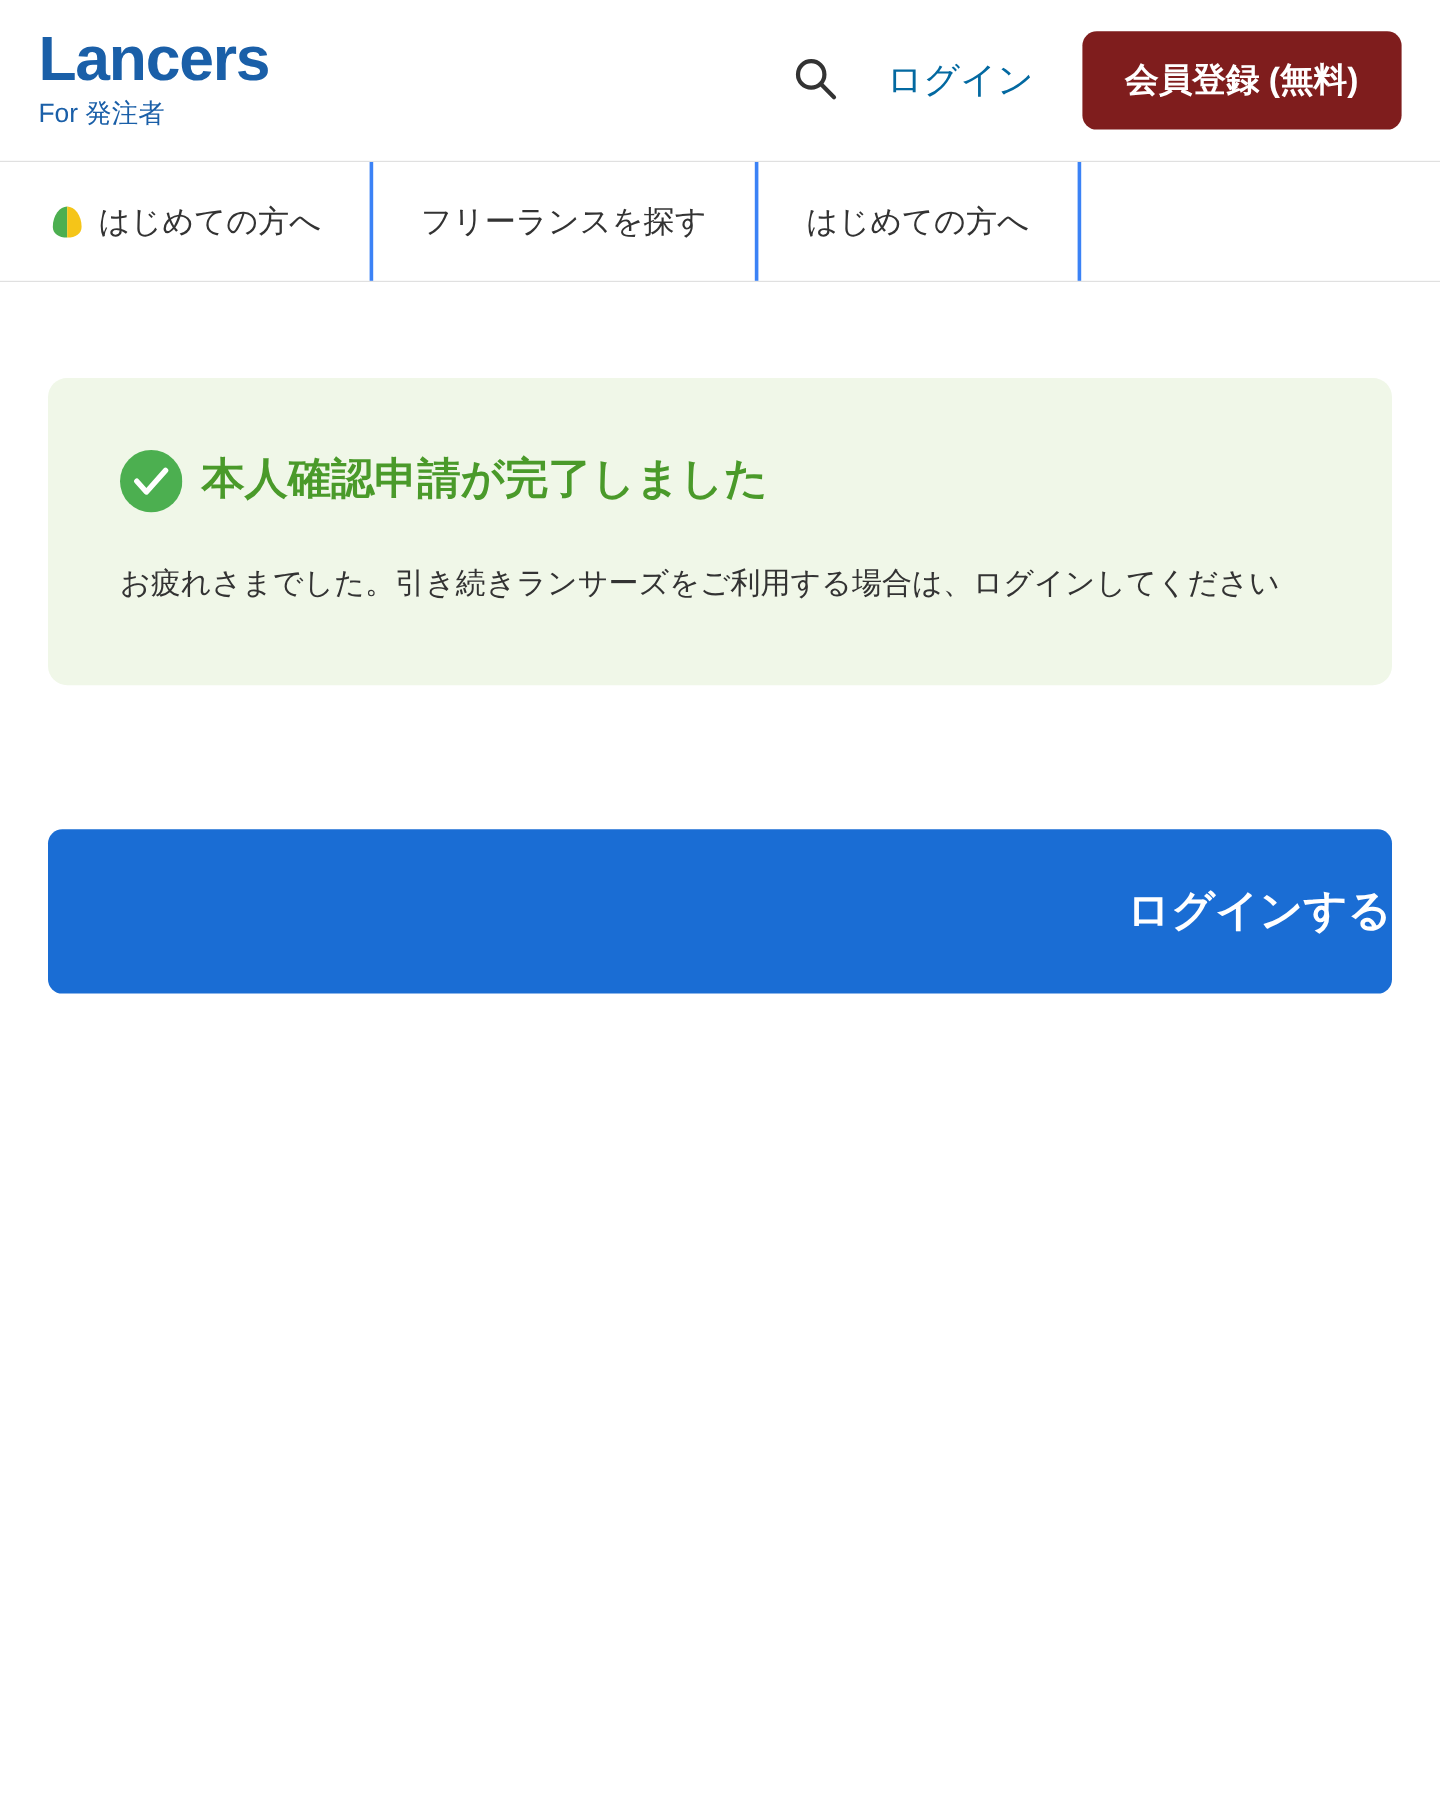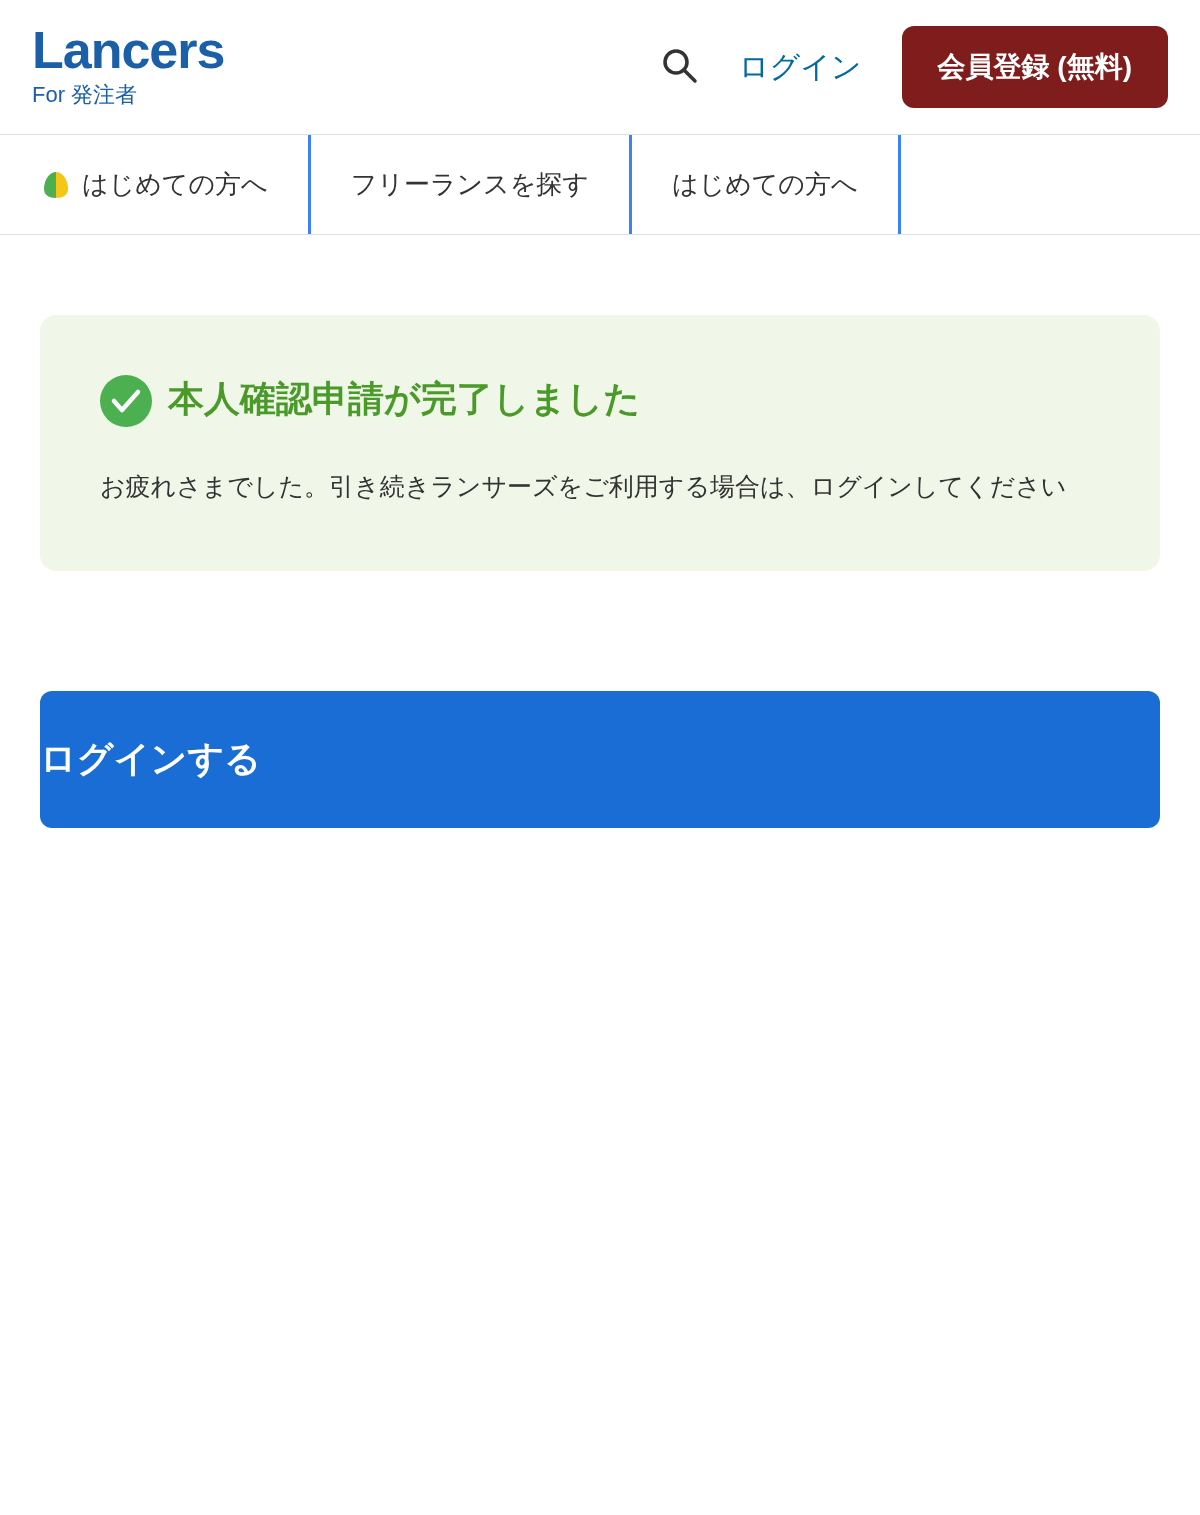--- a/index.html
+++ b/index.html
@@ -157,21 +157,21 @@
       display: block;
       width: 100%;
       background: #1a6dd4;
       color: #fff;
       border: none;
       border-radius: 12px;
       padding: 44px 0;
       font-size: 36px;
       font-weight: 600;
       cursor: pointer;
-      text-align: left;
+      text-align: right;
     }
   </style>
 </head>
 <body>
 
 <header class="header">
   <div class="logo-area">
     <span class="logo-text">Lancers</span>
     <span class="logo-sub">For 発注者</span>
   </div>

